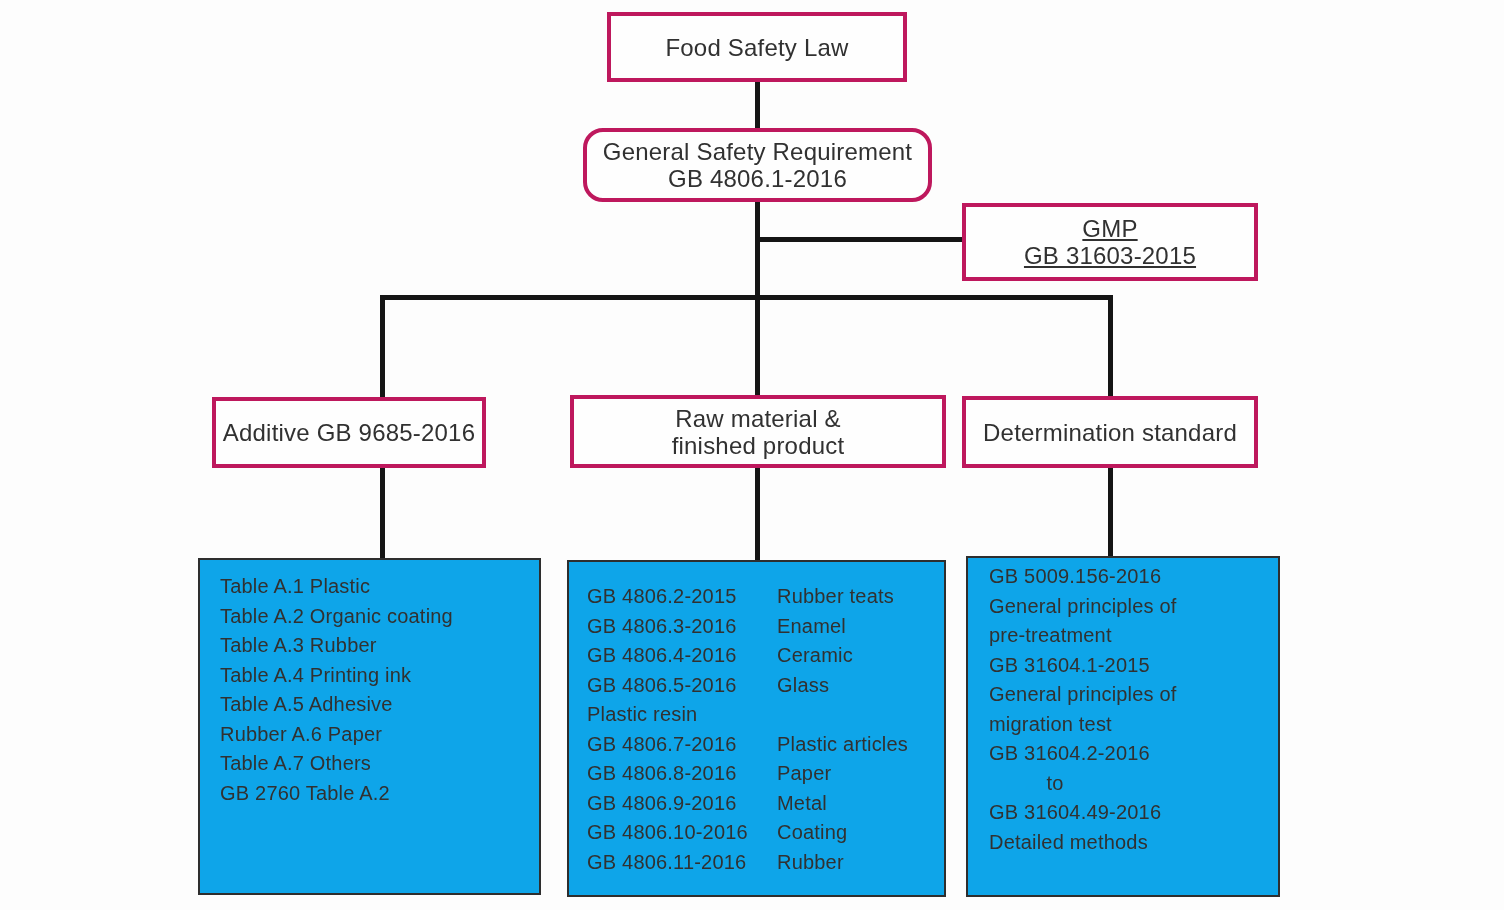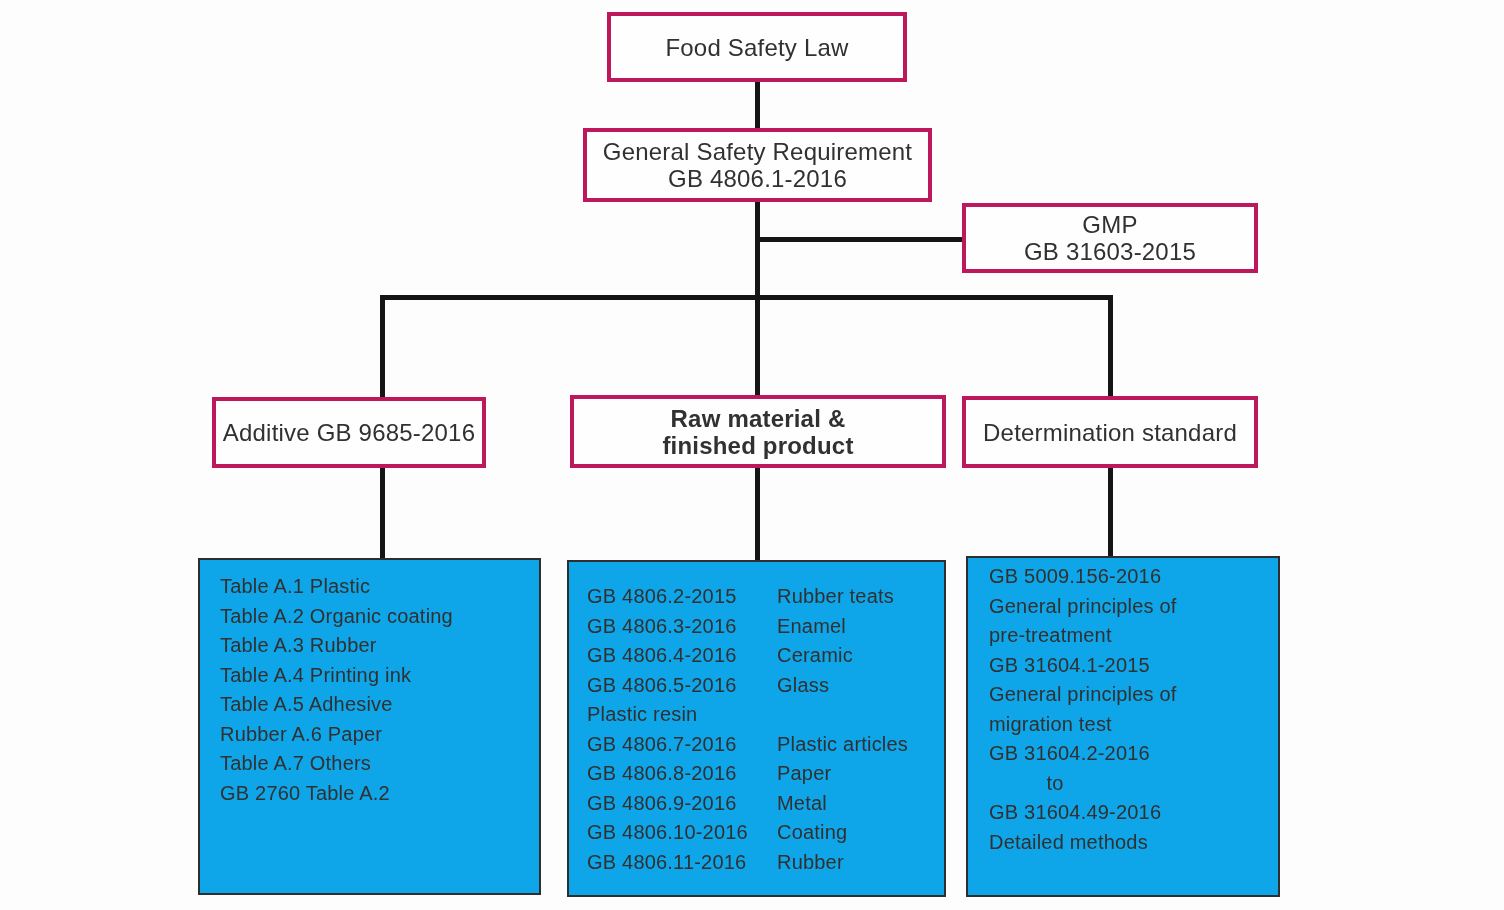--- a/index.html
+++ b/index.html
@@ -32,24 +32,24 @@
     align-items: center;
     justify-content: center;
     text-align: center;
     font-size: 24px;
     line-height: 27px;
     color: #313131;
     letter-spacing: 0.2px;
   }
   
   .node.fsl   { left: 607px; top: 12px;  width: 300px; height: 70px; }
-  .node.gsr   { left: 583px; top: 128px; width: 349px; height: 74px; }
-  .node.gmp   { left: 962px; top: 203px; width: 296px; height: 70px; }
+  .node.gsr   { left: 583px; top: 128px; width: 349px; height: 74px; border-radius: 20px; }
+  .node.gmp   { left: 962px; top: 203px; width: 296px; height: 78px; text-decoration: underline; }
   .node.additive { left: 212px; top: 397px; width: 274px; height: 71px; }
-  .node.raw      { left: 570px; top: 395px; width: 376px; height: 73px; padding: 0 58px; font-weight: bold; }
+  .node.raw      { left: 570px; top: 395px; width: 376px; height: 73px; padding: 0 58px; }
   .node.det      { left: 962px; top: 396px; width: 296px; height: 72px; }
 
   
   .listbox {
     position: absolute;
     background: #0ea5e9;
     border: 2px solid #2e2e2e;
     box-sizing: border-box;
     font-size: 20px;
     line-height: 29.5px;

